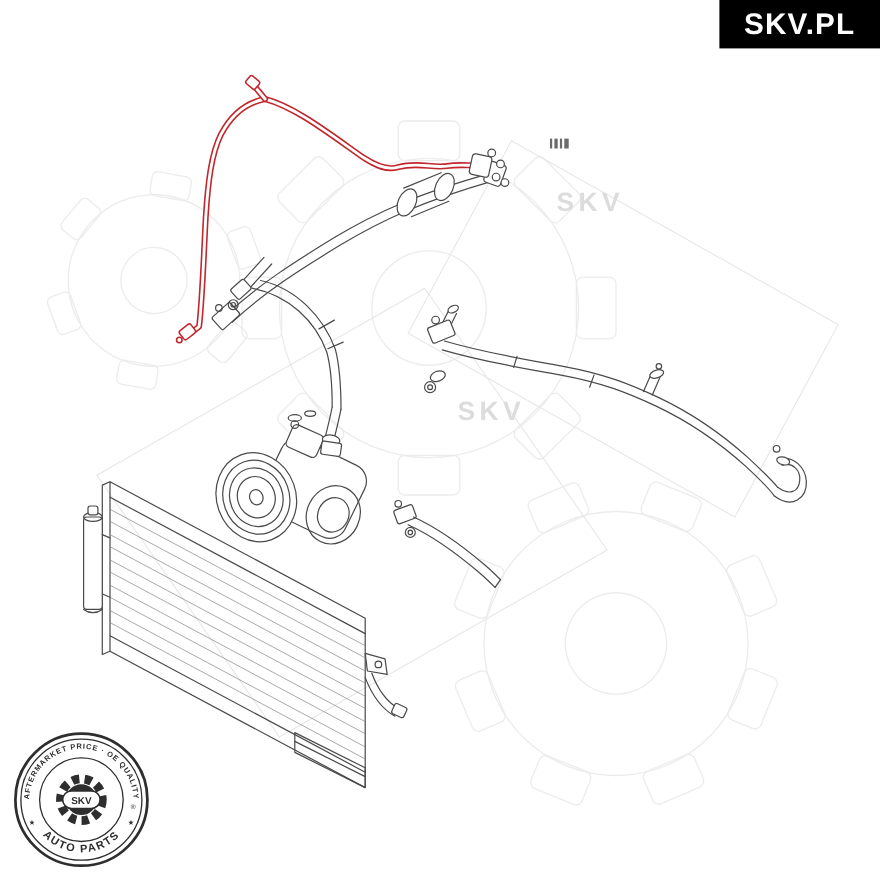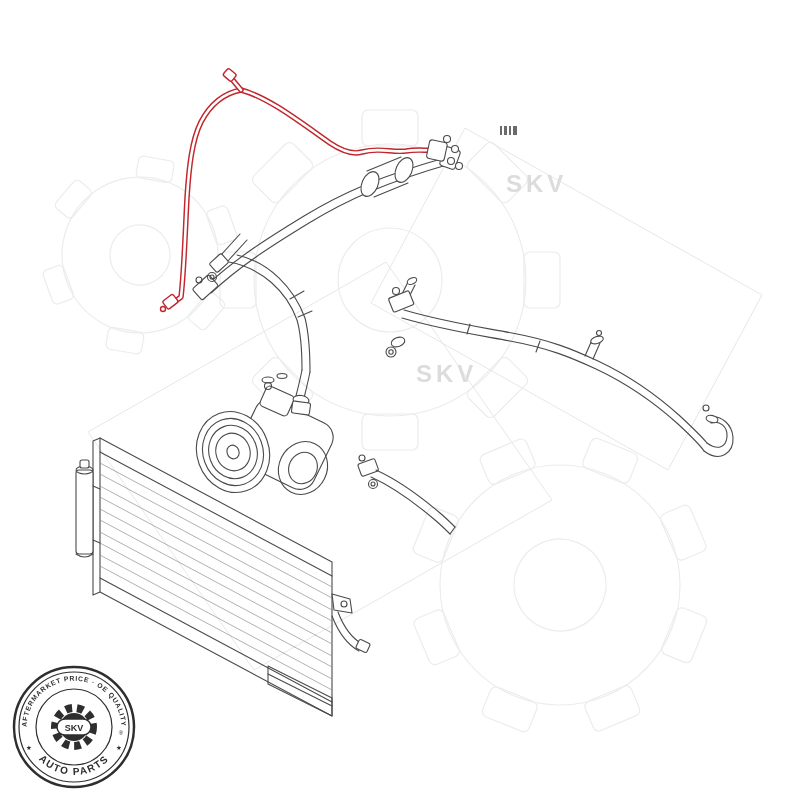--- a/index.html
+++ b/index.html
@@ -200,20 +200,23 @@
       <rect class="redt" x="224" y="70" width="11" height="9" rx="2" transform="rotate(40 229 75)"></rect>
       <rect class="redt" x="164" y="297" width="13" height="10" rx="2" transform="rotate(-38 170 302)"></rect>
       <circle class="redt" cx="163" cy="309" r="2.5"></circle>
       <rect class="lnf" x="428" y="141" width="18" height="19" rx="3" transform="rotate(12 437 150)"></rect>
       <circle class="lnf" cx="447" cy="139" r="3.5"></circle>
       <circle class="lnf" cx="451" cy="161" r="3.5"></circle>
     </g>
   </svg>
 
   
+  <div id="logo">
+    <span>SKV.PL</span>
+  </div>
 
   
   <svg id="stamp" width="130" height="130" viewBox="-65 -65 130 130">
     <defs>
       <path id="arcTop" d="M -46 13 A 47.5 47.5 0 1 1 46 13"></path>
       <path id="arcBot" d="M -40 26 A 47.5 47.5 0 0 0 40 26"></path>
     </defs>
     <circle class="st" r="60" stroke-width="2.5"></circle>
     <circle class="st" r="55" stroke-width="1.2"></circle>
     <circle class="st" r="38" stroke-width="1.2"></circle>

